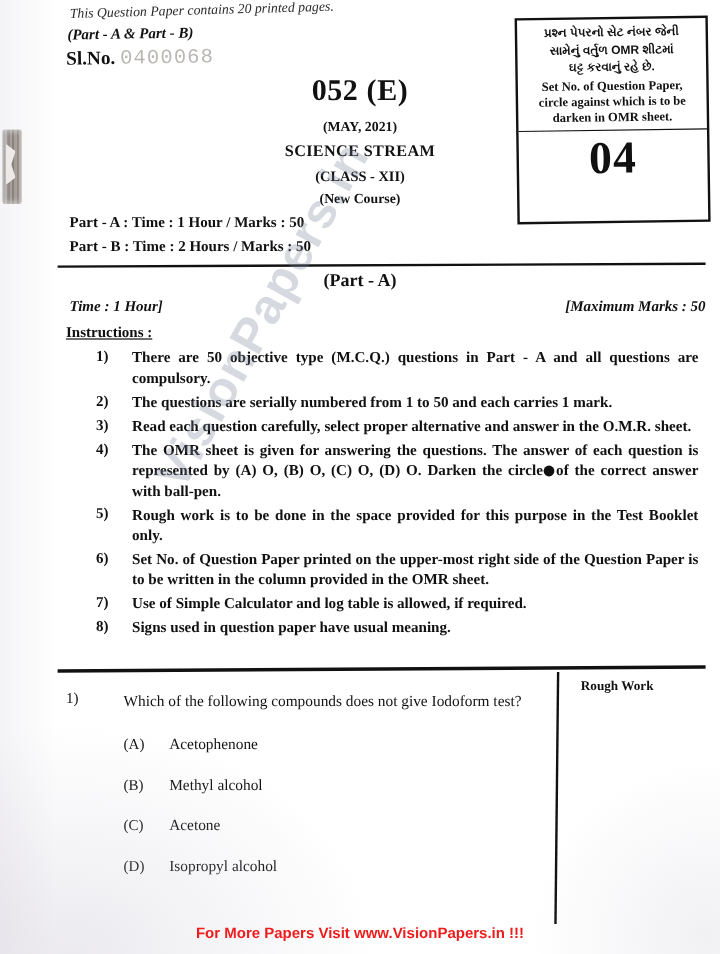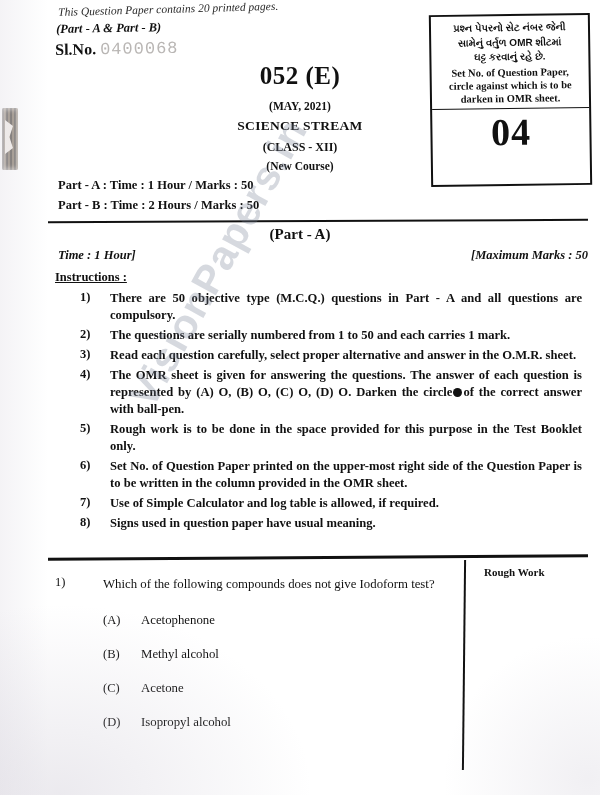--- a/index.html
+++ b/index.html
@@ -379,15 +379,16 @@
     <div class="opt">
       <div class="opt-key">(C)</div>
       <div class="opt-val">Acetone</div>
     </div>
     <div class="opt">
       <div class="opt-key">(D)</div>
       <div class="opt-val">Isopropyl alcohol</div>
     </div>
   </div>
 
+  <div class="banner" style="color: rgb(238, 28, 28);">For More Papers Visit www.VisionPapers.in !!!</div>
 
   <div class="scan-tint"></div>
 </div>
 
 </body></html>

